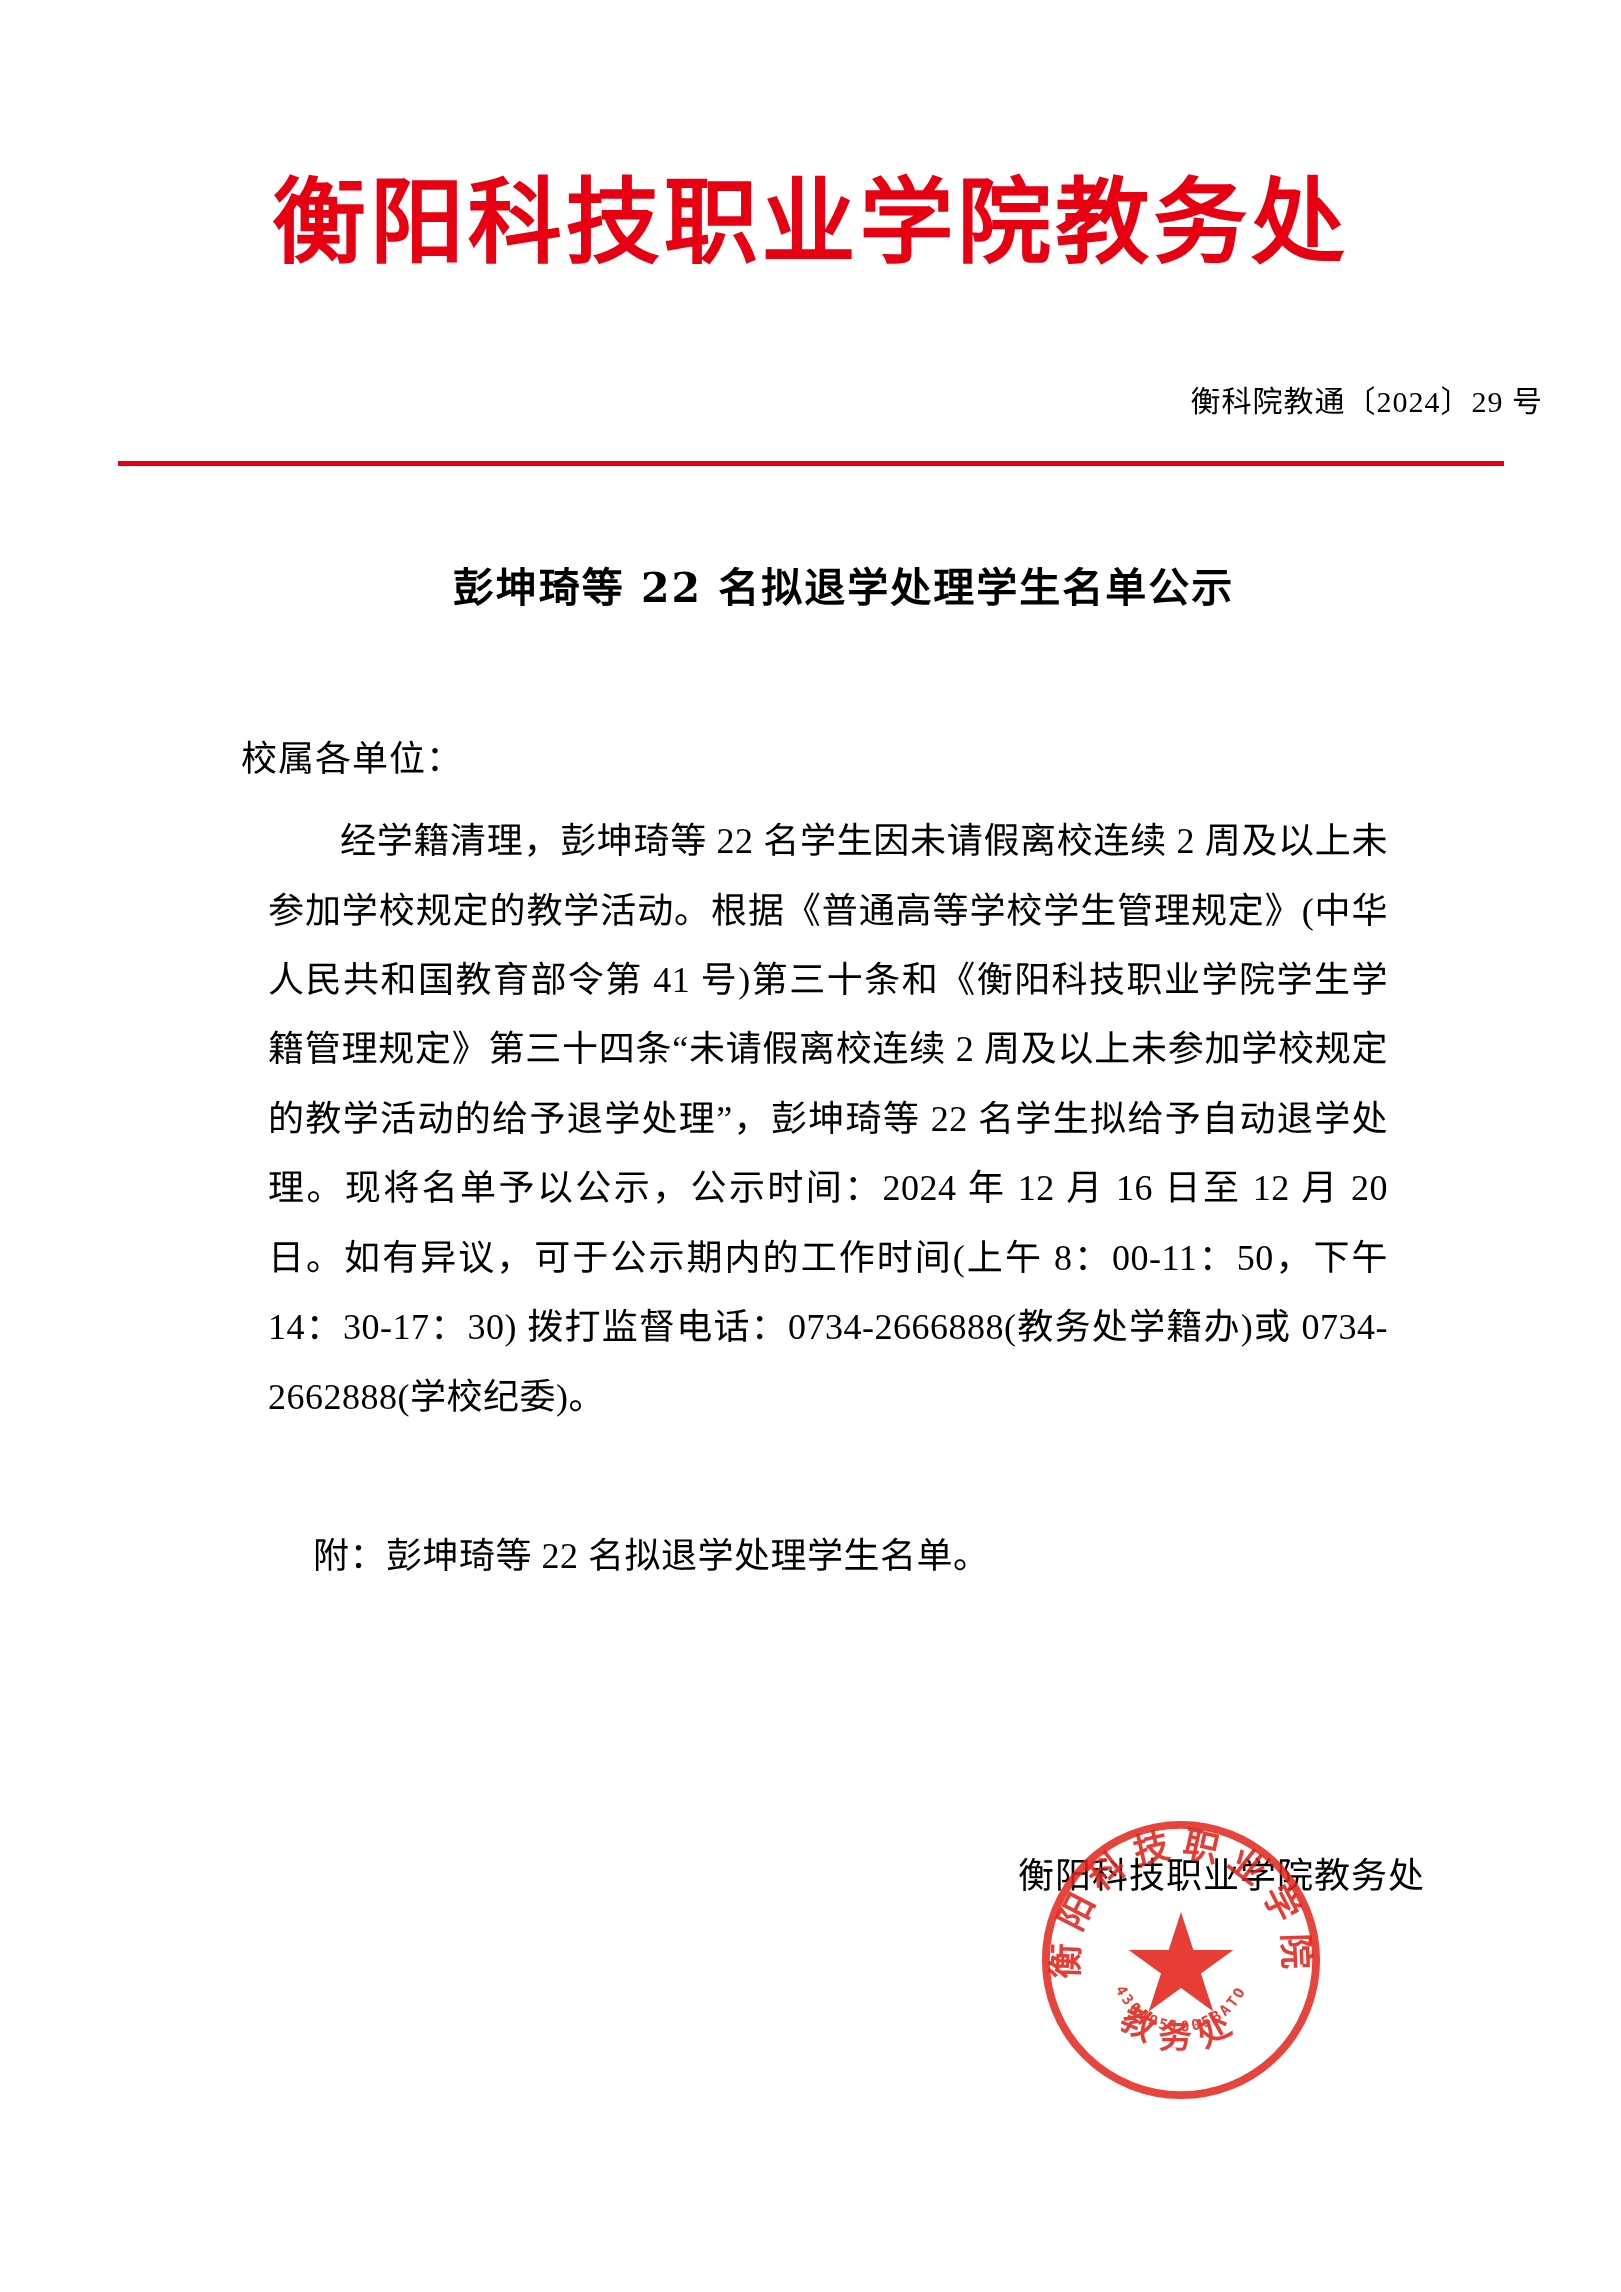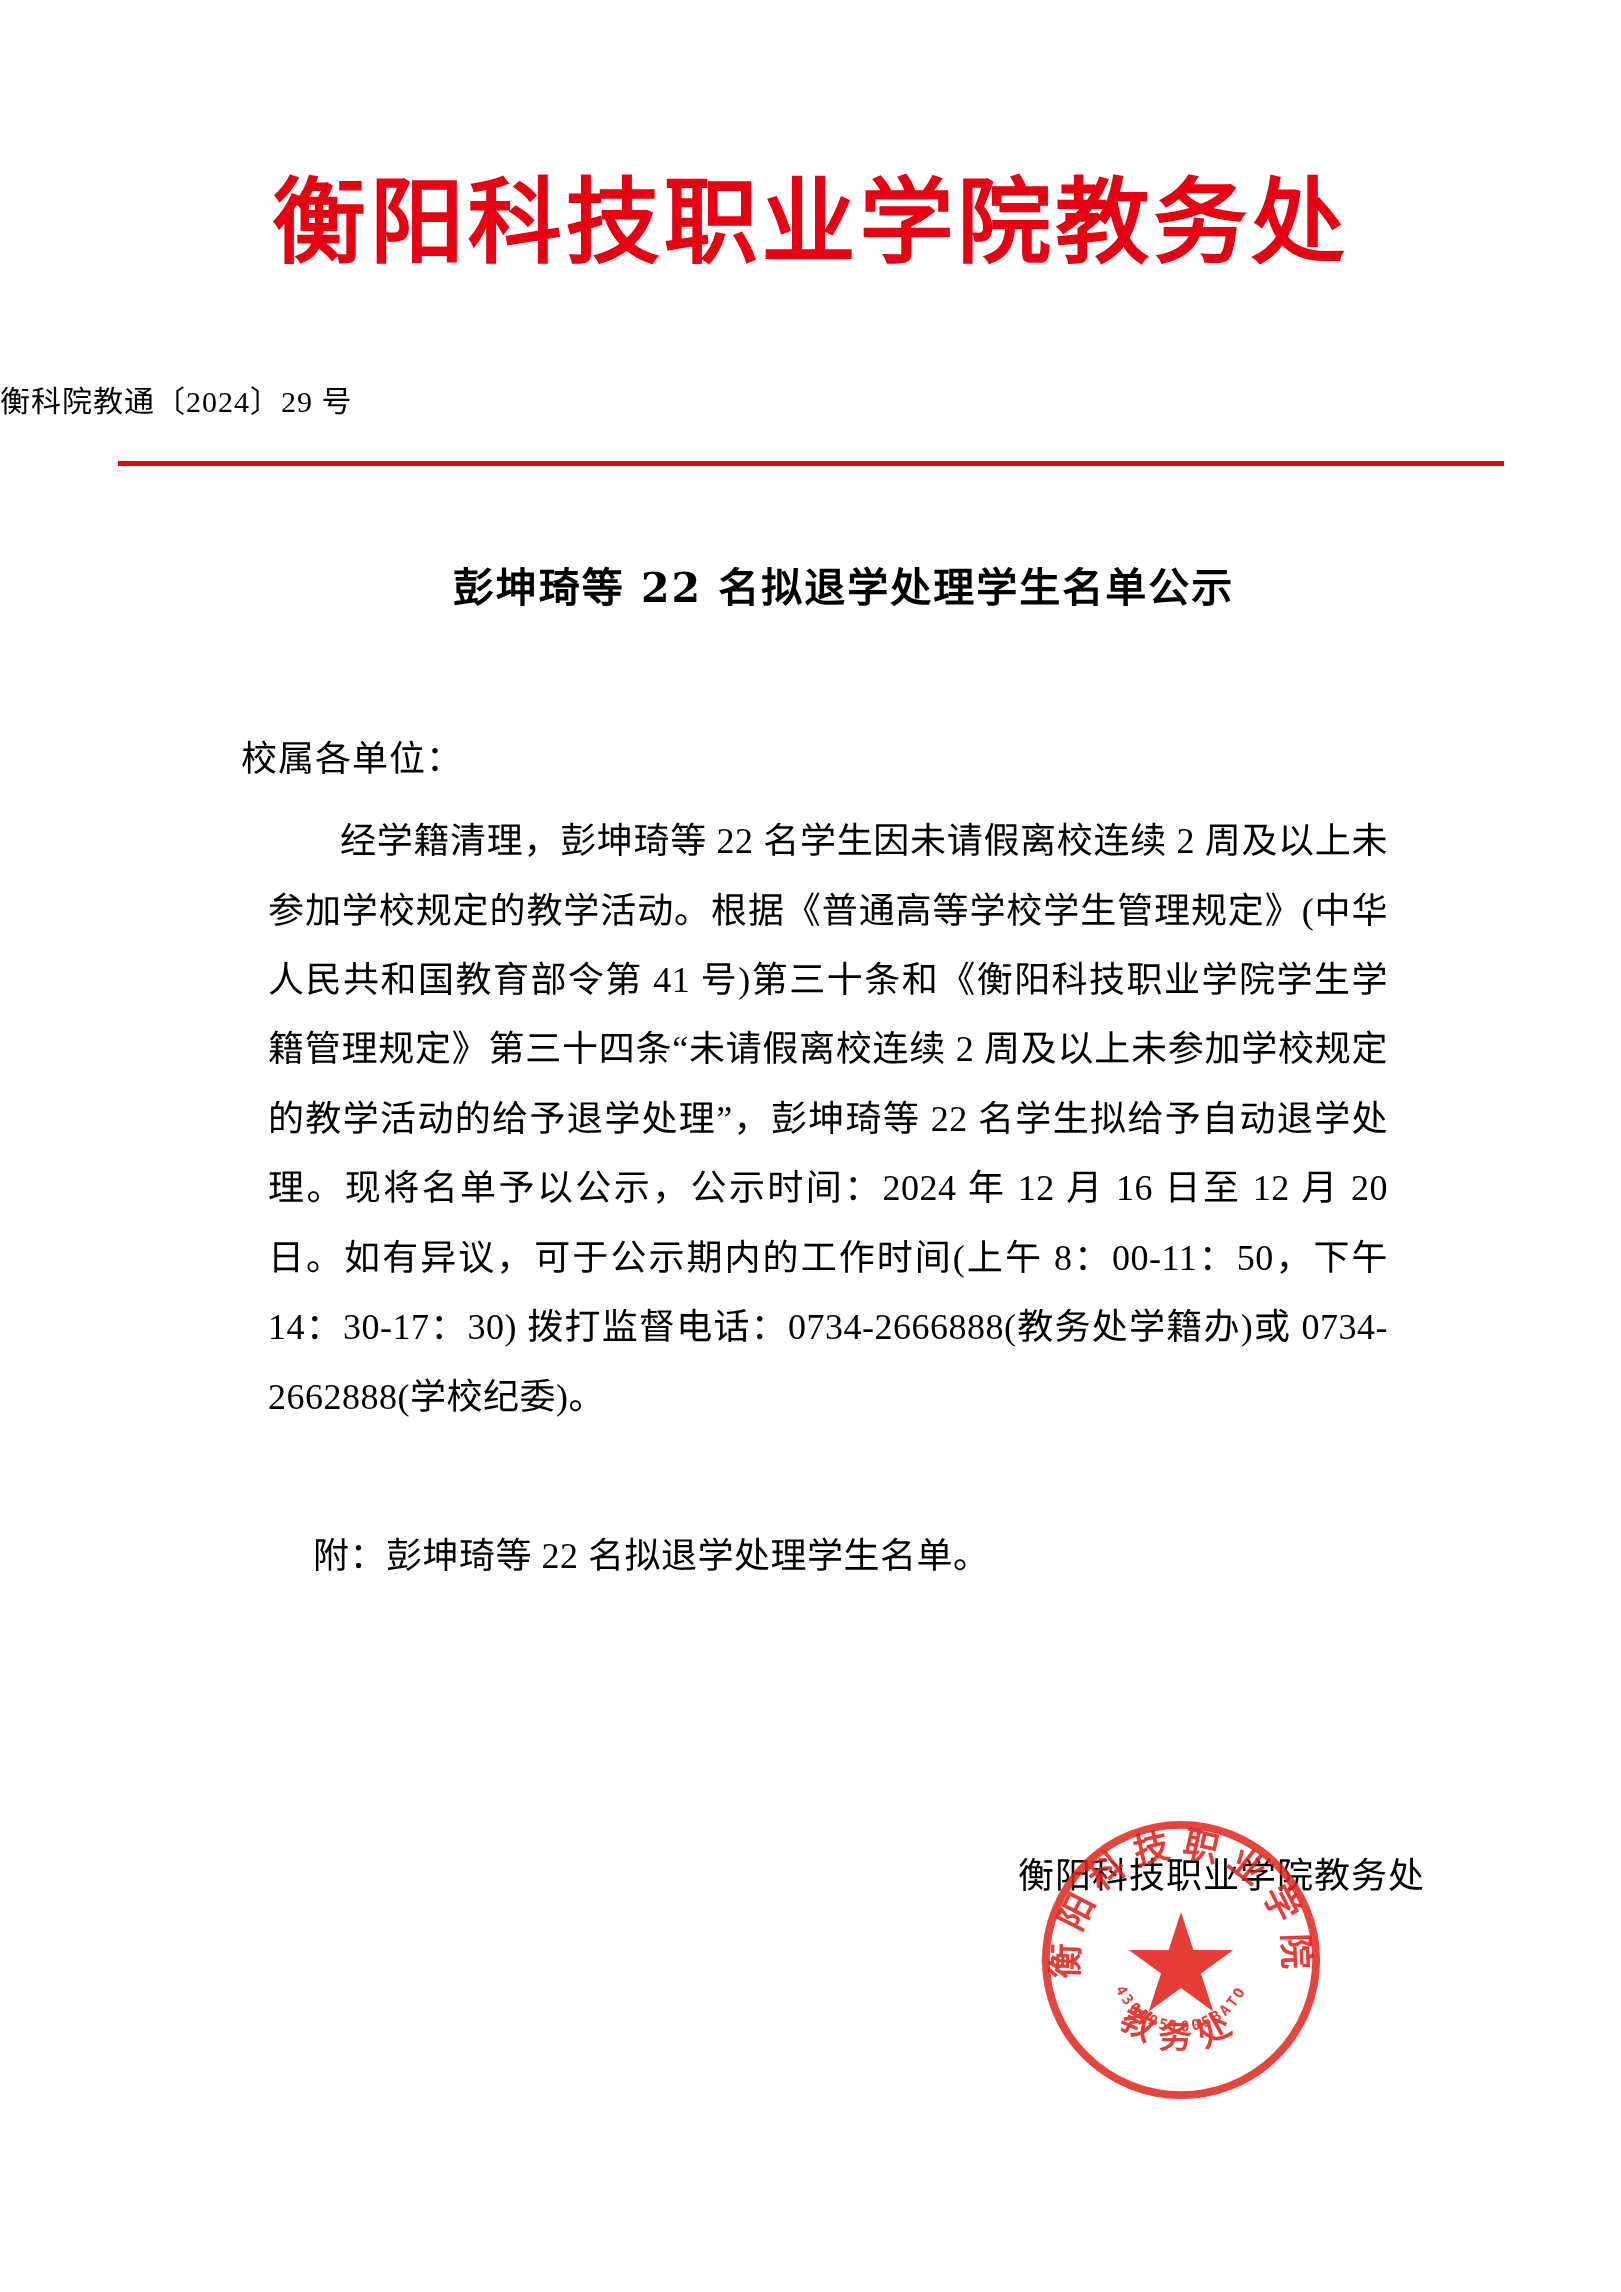--- a/index.html
+++ b/index.html
@@ -40,22 +40,22 @@
     letter-spacing: 3.9px;
     color: #e60012;
     white-space: nowrap;
   }
 
   .doc-number {
     position: absolute;
     top: 377px;
     left: 0;
     width: 1621px;
-    text-align: left;
-    padding-right: 56px;
+    text-align: right;
+    padding-right: 78px;
     box-sizing: border-box;
     font-size: 30px;
     letter-spacing: 1px;
     color: #000000;
   }
 
   .red-rule {
     position: absolute;
     top: 461px;
     left: 118px;

